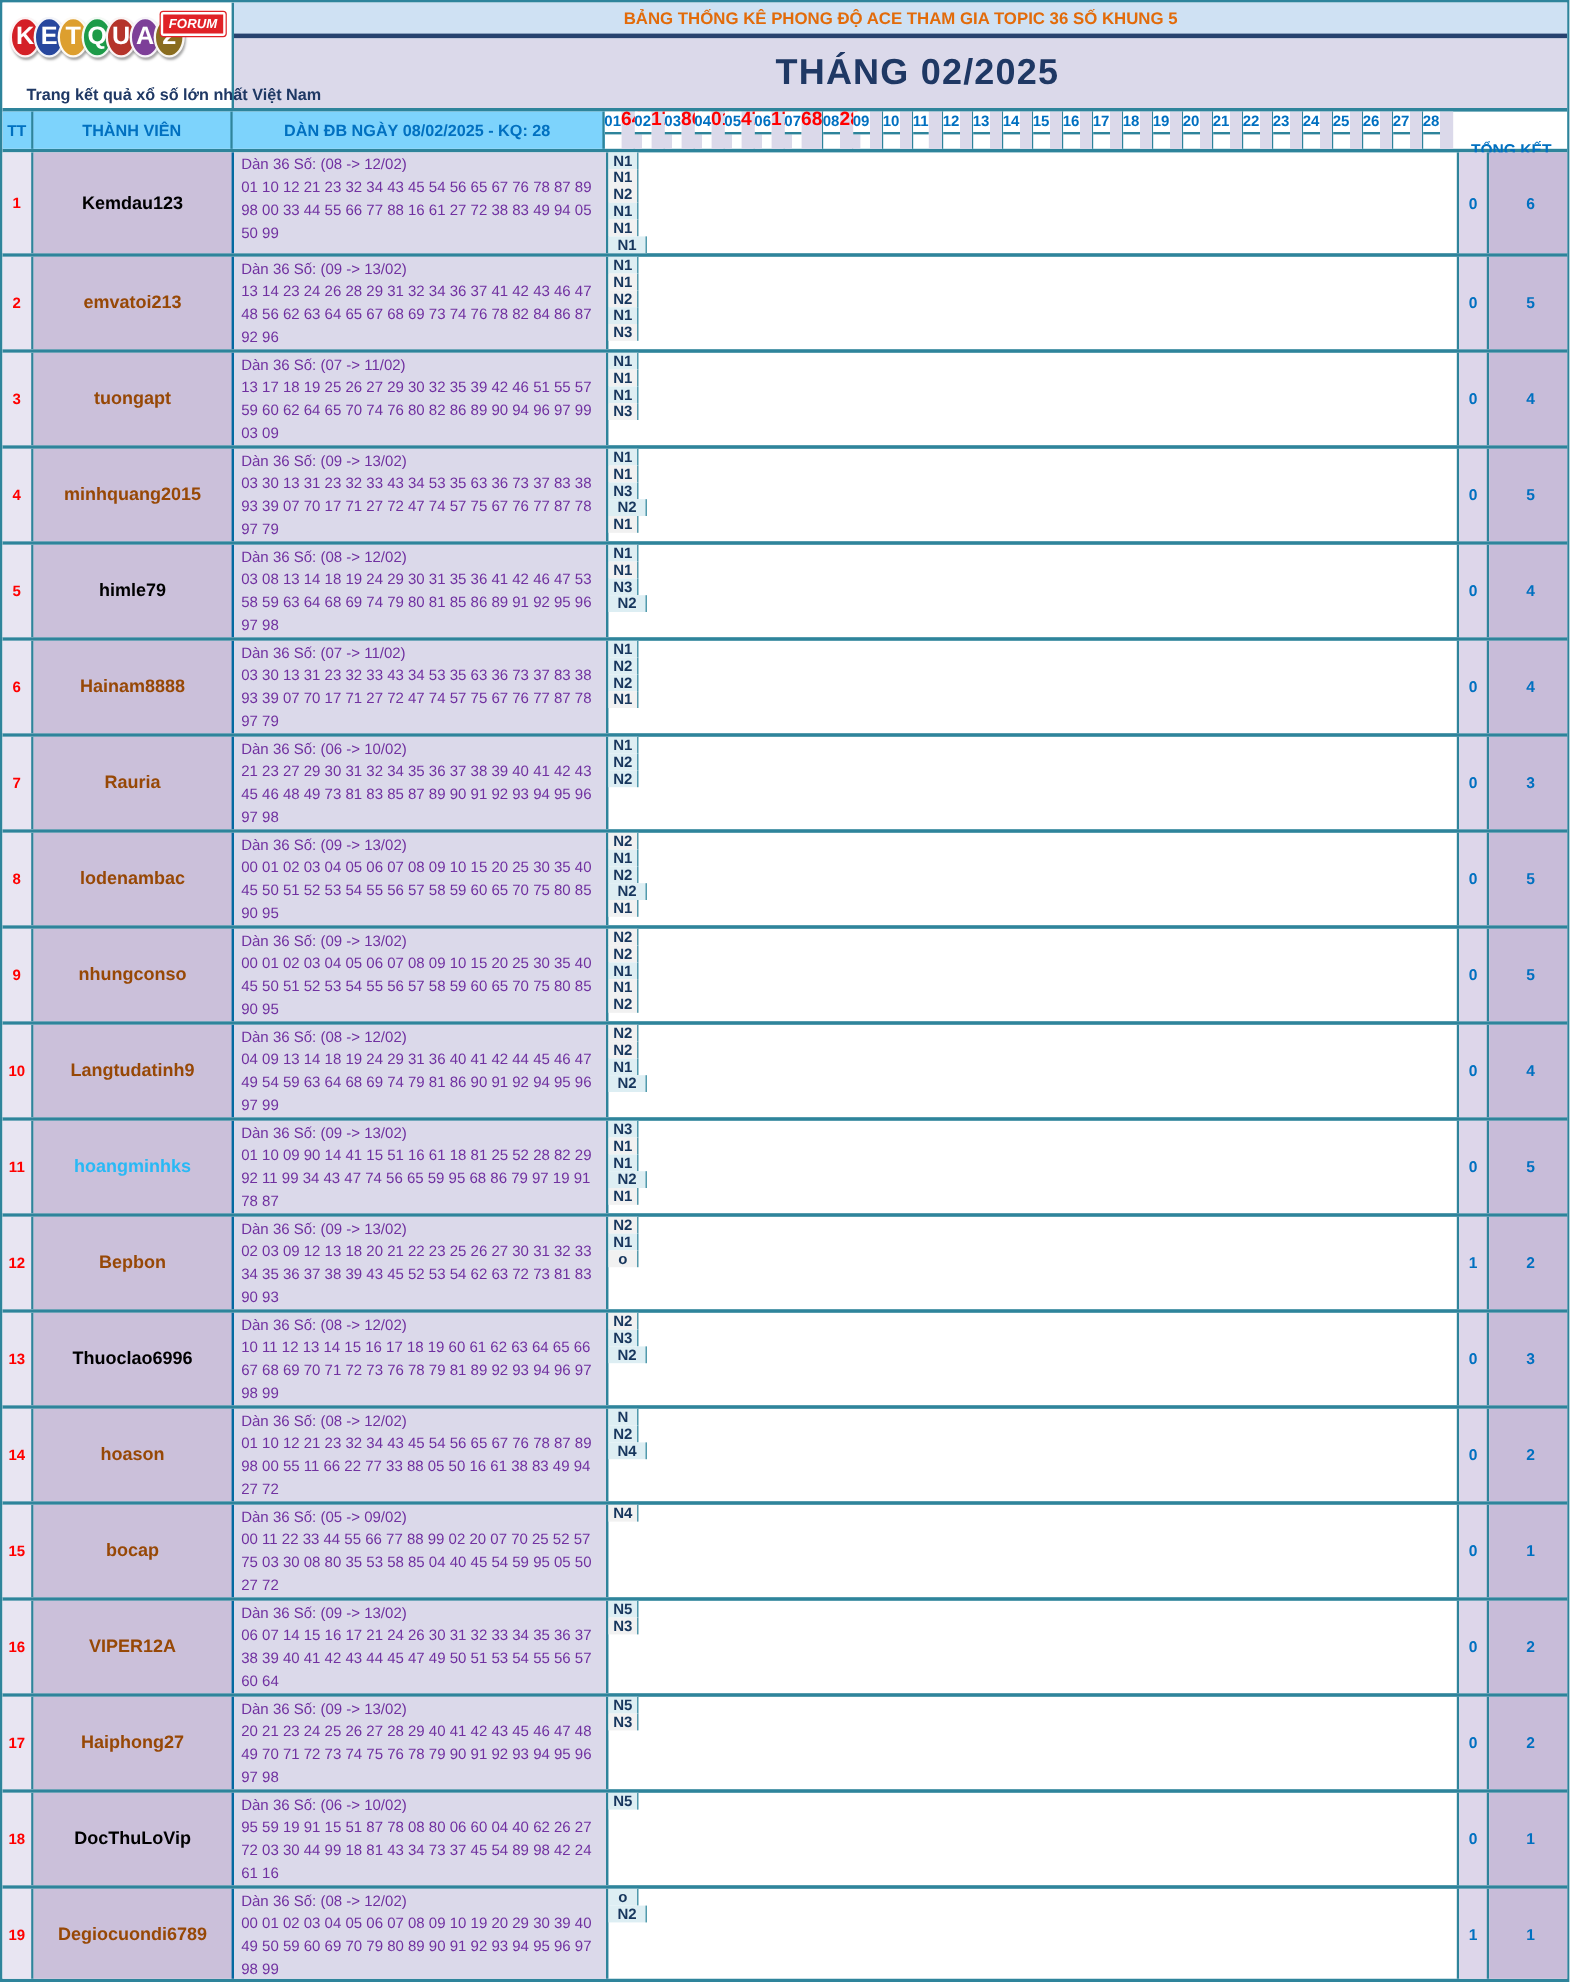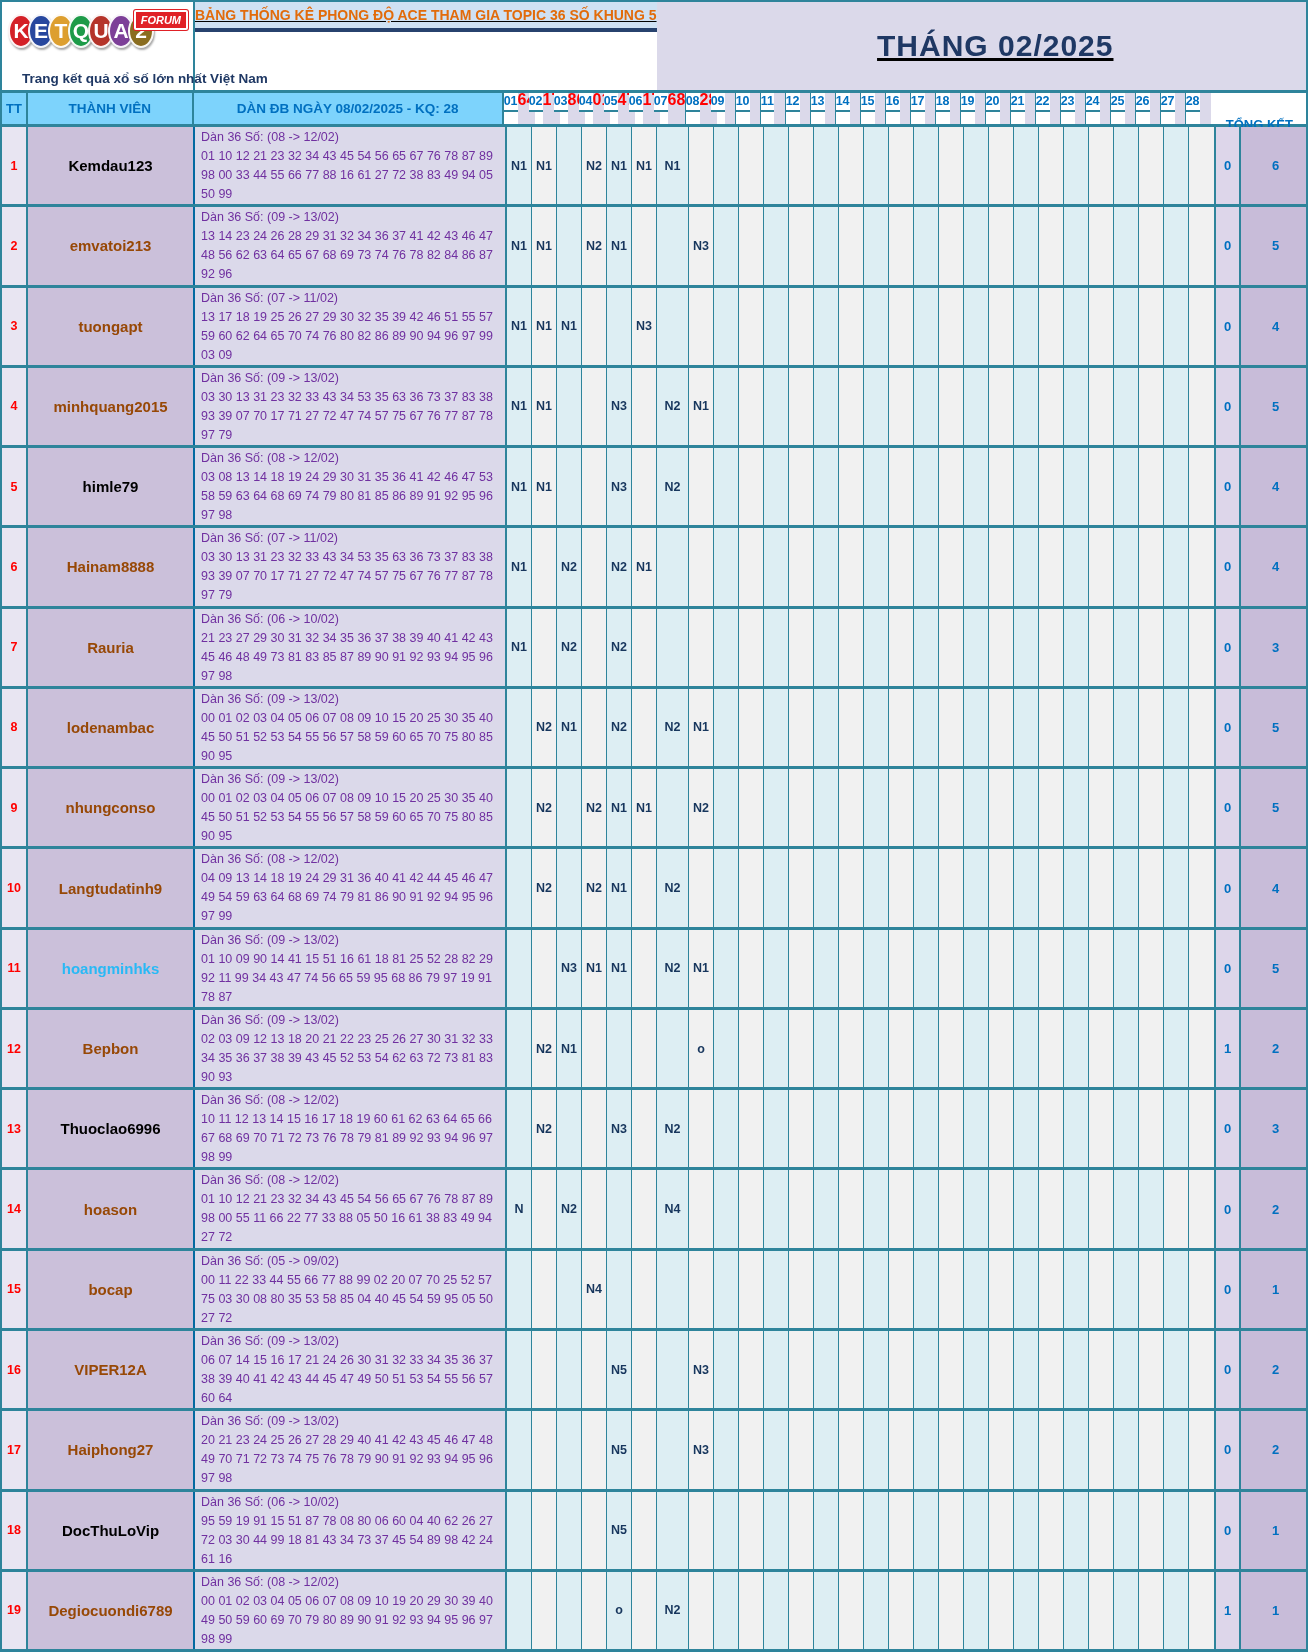--- a/index.html
+++ b/index.html
@@ -11,21 +11,21 @@
   .top{ display:flex; height:88px; }
   .logo{ width:193px; min-width:193px; background:#fff; border-right:2px solid #2E849B; position:relative; padding:6px 4px 2px 6px; }
   .logo-letters{ display:flex; margin-top:6px; }
   .logo-letter{ width:26px; height:34px; border-radius:50%; color:#fff; font-weight:bold; font-size:21px;
     display:flex; align-items:center; justify-content:center; margin-right:-6px;
     border:2px solid rgba(255,255,255,.95); box-shadow:1px 2px 2px rgba(0,0,0,.35); }
   .forum-badge{ position:absolute; top:8px; right:5px; background:#E02126; color:#fff; font-weight:bold; font-style:italic;
     font-size:11px; padding:2px 5px; border:2px solid #fff; box-shadow:0 0 0 1px #E02126; border-radius:2px; }
   .tagline{ position:absolute; left:20px; bottom:4px; width:186px; color:#1F3864; font-weight:bold; font-size:13.5px; white-space:nowrap; }
 
-  .banners{ flex:1; display:flex; flex-direction:row;text-decoration:underline; }
+  .banners{ flex:1; display:flex; flex-direction:column; }
   .banner1{ height:30px; background:#CFE1F3; color:#E26B0A; font-weight:bold; font-size:14px;
     display:flex; align-items:center; justify-content:center; border-bottom:4px solid #27426E; }
   .banner2{ flex:1; background:#DBD9EA; color:#1F3864; font-weight:bold; font-size:30px;
     display:flex; align-items:center; justify-content:center; letter-spacing:1px;padding-left:28px; }
 
   
   .thead{ display:flex; height:37px; border-top:3px solid #2E849B; border-bottom:3px solid #2E849B; }
   .hcell{ background:#7dd3fc; color:#0070C0; font-weight:bold; font-size:13px;
     display:flex; align-items:center; justify-content:center; }
   .h-tt{ width:26px; border-right:2px solid #2E849B; }
@@ -45,21 +45,21 @@
   .row{ flex:1; display:flex; border-bottom:3px solid #2E849B; }
   .row:last-child{ border-bottom:none; }
   .c-tt{ width:26px; min-width:26px; background:#E8E5F2; color:#FF0000; font-weight:bold; font-size:12.5px;
     display:flex; align-items:center; justify-content:center; border-right:2px solid #2E849B; }
   .c-member{ width:167px; min-width:167px; background:#CBC0DA; font-weight:bold; font-size:15px;
     display:flex; align-items:center; justify-content:center; border-right:2px solid #0369a1; text-align:center; }
   .n-black{ color:#000000; } .n-brown{ color:#974806; } .n-blue{ color:#29B9F5; }
   .c-dan{ width:312px; min-width:312px; background:#DBD9EA; color:#7030A0; font-size:12.5px; line-height:19px;
     padding:1px 0 0 6px; border-right:2px solid #2E849B; overflow:hidden; }
   .c-dan div{ white-space:nowrap; }
-  .c-days{ width:707px; min-width:707px; display:flex; }
+  .c-days{ width:707px; min-width:707px; display:flex;flex-direction:column; }
   .day-cell{ width:25px; border-right:1px solid #2E849B; display:flex; align-items:center; justify-content:center;
     font-weight:bold; font-size:12.5px; color:#17365D; }
   .day-cell.wide{ width:32px; }
   .day-cell:last-child{ border-right:none; }
   .bg-cyan{ background:#DDEEF3; } .bg-gray{ background:#F1F1F1; }
   .c-tk{ width:96px; min-width:96px; display:flex; border-left:2px solid #2E849B; }
   .tk-a{ width:25px; background:#DDD6EA; color:#0070C0; font-weight:bold; font-size:13px;
     display:flex; align-items:center; justify-content:center; border-right:2px solid #2E849B; }
   .tk-b{ flex:1; background:#C8BCD9; color:#0070C0; font-weight:bold; font-size:13px;
     display:flex; align-items:center; justify-content:center; }

